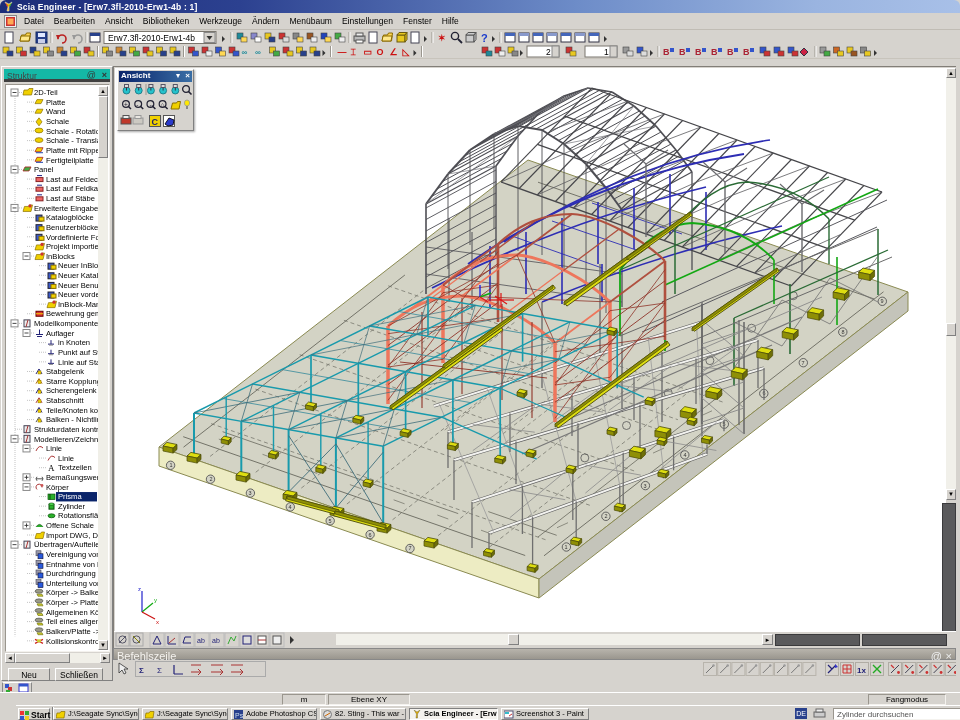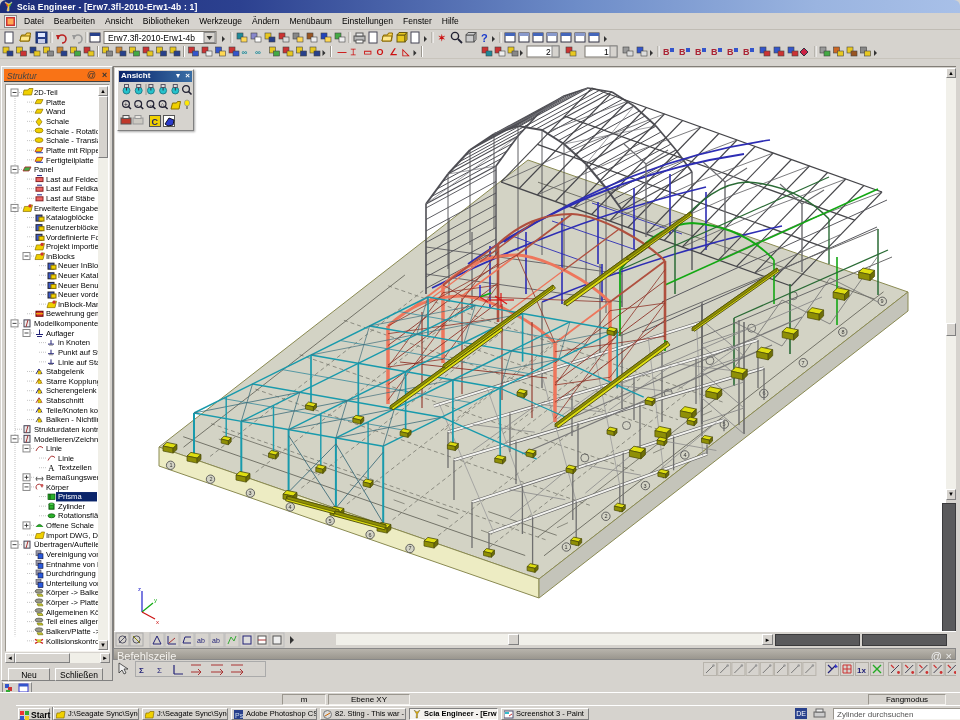--- a/index.html
+++ b/index.html
@@ -217,21 +217,21 @@
       <rect x="833.5" y="2" width="6" height="6" fill="#cc6622" stroke="#444" stroke-width="0.6"></rect>
       <rect x="837.5" y="6" width="6" height="5" fill="#e8c820" stroke="#444" stroke-width="0.6"></rect>
       <rect x="847.0" y="2" width="6" height="6" fill="#e8c820" stroke="#444" stroke-width="0.6"></rect>
       <rect x="851.0" y="6" width="6" height="5" fill="#995522" stroke="#444" stroke-width="0.6"></rect>
       <rect x="860.5" y="2" width="6" height="6" fill="#888" stroke="#444" stroke-width="0.6"></rect>
       <rect x="864.5" y="6" width="6" height="5" fill="#e8c820" stroke="#444" stroke-width="0.6"></rect>
       <path d="M874.0,5 l3,3 l-3,3 z" fill="#333"></path>
     </svg></div>
 
 <div class="abs raised" style="left:1px;top:66px;width:112px;height:615px;background:#d6d3ce;">
- <div class="abs" style="left:2px;top:2px;width:106px;height:13px;background:#f97316;border-bottom:1px solid #404040;font-style:italic;">
+ <div class="abs" style="left:2px;top:2px;width:106px;height:13px;background:#14b8a6;border-bottom:3px solid #404040;">
    <span style="font-size:8.5px;color:#444;position:absolute;left:3px;top:2px">Struktur</span>
    <span style="position:absolute;right:14px;top:1px;font-size:9px;color:#333">@</span>
    <span style="position:absolute;right:3px;top:1px;font-size:9px;color:#333;font-weight:bold">×</span>
  </div>
  <div class="abs sunkenL" style="left:3px;top:17px;width:105px;height:568px;background:#fff;overflow:hidden;">
    <div class="abs" style="left:1px;top:1px"><svg width="93" height="562">
           <line x1="8" y1="4" x2="8" y2="550.3399999999999" stroke="#aaa" stroke-dasharray="1,1" stroke-width="0.7"></line>
           <line x1="8" y1="6.5" x2="16" y2="6.5" stroke="#aaa" stroke-dasharray="1,1" stroke-width="0.7"></line>
           <rect x="4" y="3.0" width="7" height="7" fill="#fff" stroke="#888"></rect>
           <line x1="5.5" y1="6.5" x2="9.5" y2="6.5" stroke="#333" stroke-width="0.9"></line>

